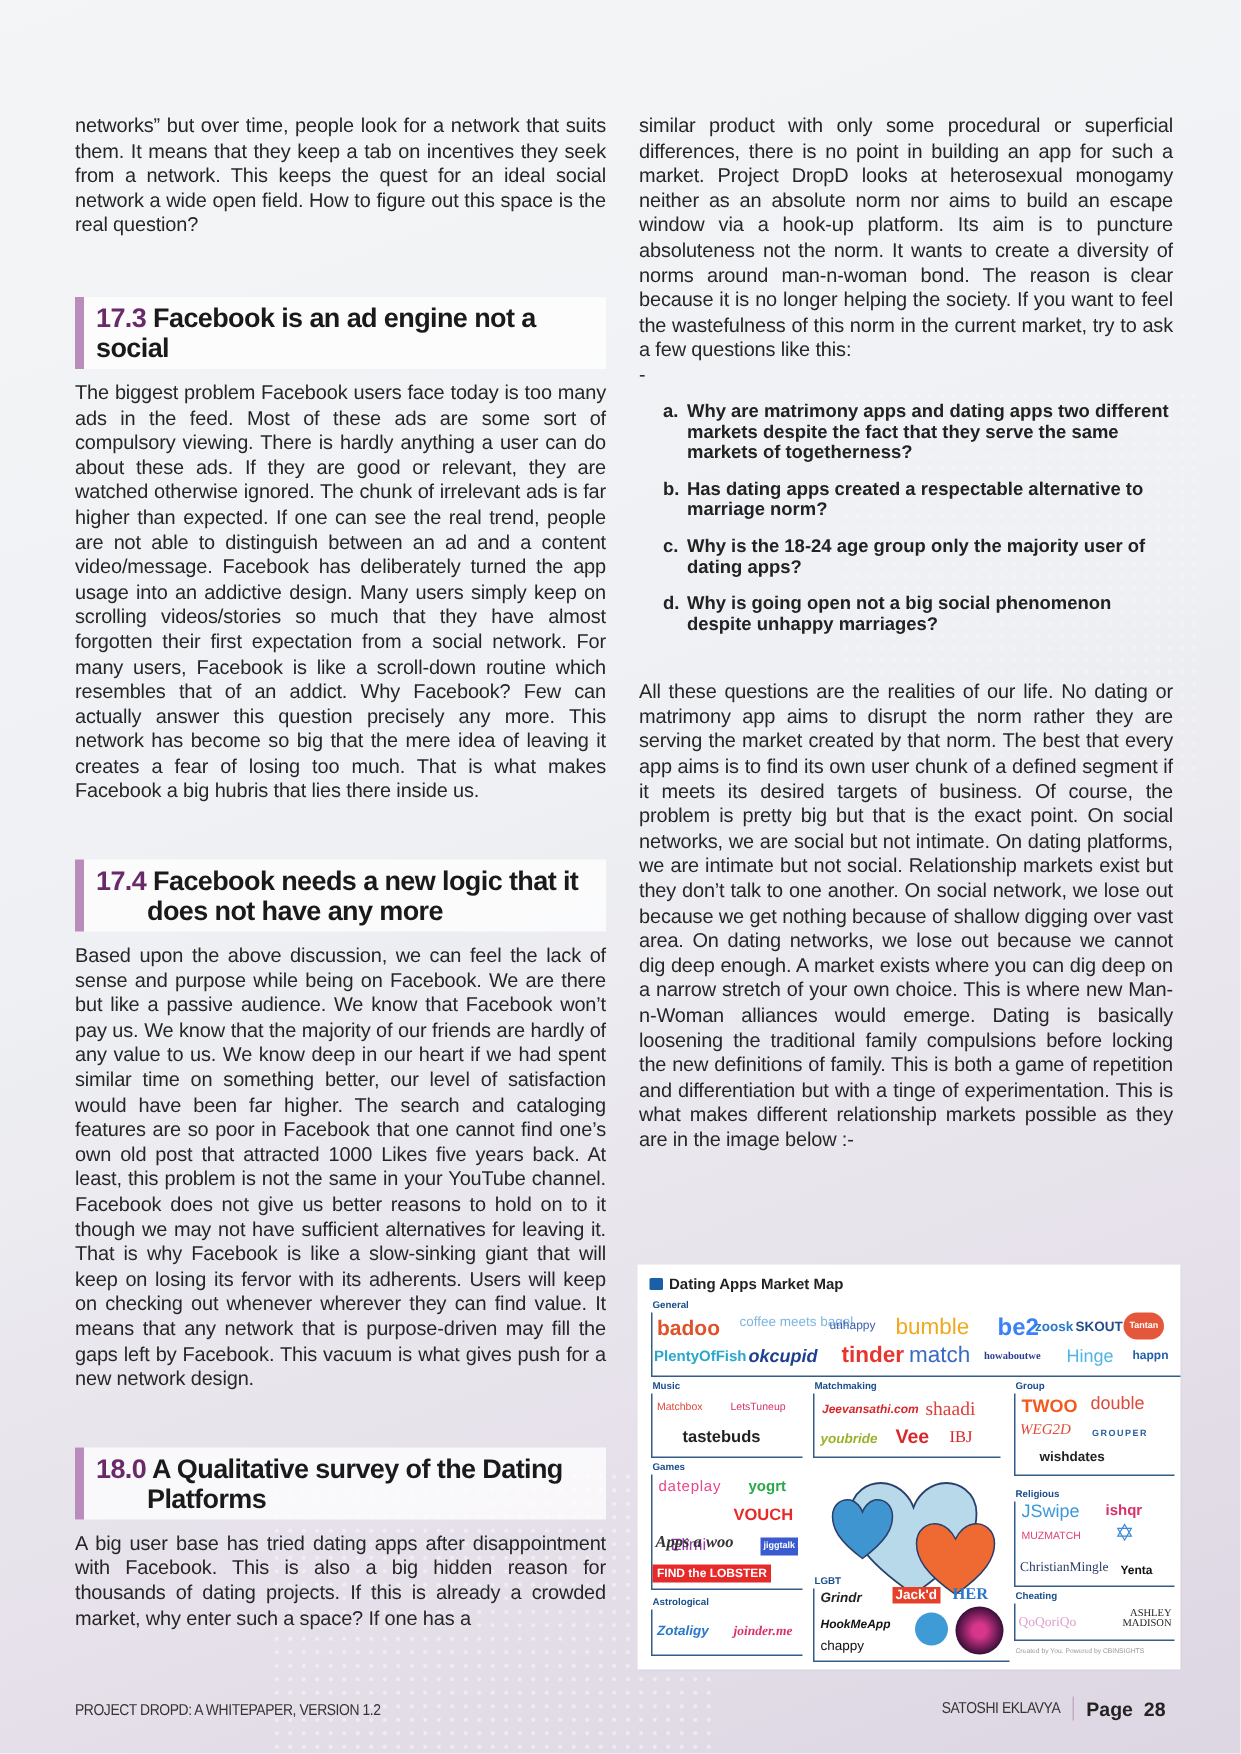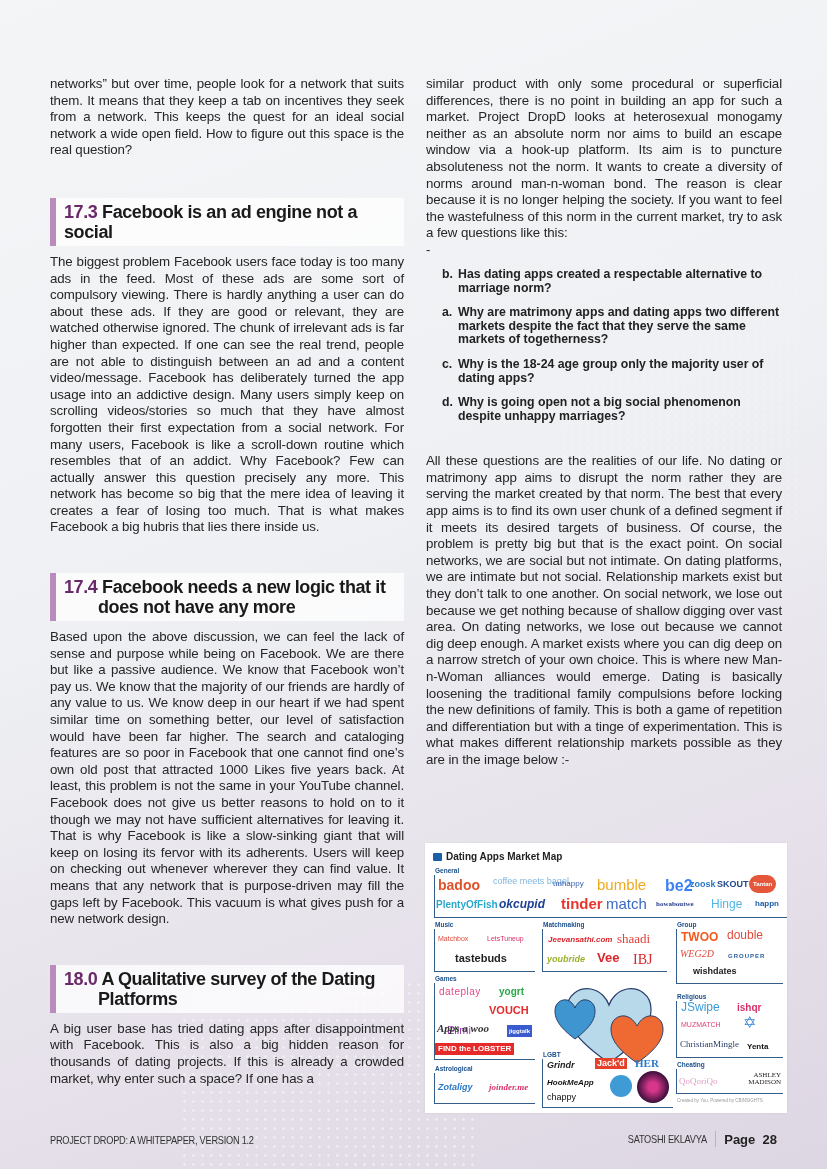--- a/index.html
+++ b/index.html
@@ -95,22 +95,22 @@
     <span class="line title"><span class="num">18.0</span> <span>A Qualitative survey of the Dating</span></span>
     <span class="line line2 title">Platforms</span>
   </div>
   <p class="body">A big user base has tried dating apps after disappointment with Facebook. This is also a big hidden reason for thousands of dating projects. If this is already a crowded market, why enter such a space? If one has a</p>
 </div>
 
 <div class="col col-right">
   <p class="body">similar product with only some procedural or superficial differences, there is no point in building an app for such a market. Project DropD looks at heterosexual monogamy neither as an absolute norm nor aims to build an escape window via a hook-up platform. Its aim is to puncture absoluteness not the norm. It wants to create a diversity of norms around man-n-woman bond. The reason is clear because it is no longer helping the society. If you want to feel the wastefulness of this norm in the current market, try to ask a few questions like this:</p>
   <p class="dash">-</p>
   <ul class="questions">
+    <li><span class="q-label">a.</span><span>Why are matrimony apps and dating apps two different markets despite the fact that they serve the same markets of togetherness?</span></li>
     <li><span class="q-label">b.</span><span>Has dating apps created a respectable alternative to marriage norm?</span></li>
-    <li><span class="q-label">a.</span><span>Why are matrimony apps and dating apps two different markets despite the fact that they serve the same markets of togetherness?</span></li>
     <li><span class="q-label">c.</span><span>Why is the 18-24 age group only the majority user of dating apps?</span></li>
     <li><span class="q-label">d.</span><span>Why is going open not a big social phenomenon despite unhappy marriages?</span></li>
   </ul>
   <p class="body" style="margin-top:30px;">All these questions are the realities of our life. No dating or matrimony app aims to disrupt the norm rather they are serving the market created by that norm. The best that every app aims is to find its own user chunk of a defined segment if it meets its desired targets of business. Of course, the problem is pretty big but that is the exact point. On social networks, we are social but not intimate. On dating platforms, we are intimate but not social. Relationship markets exist but they don’t talk to one another. On social network, we lose out because we get nothing because of shallow digging over vast area. On dating networks, we lose out because we cannot dig deep enough. A market exists where you can dig deep on a narrow stretch of your own choice. This is where new Man-n-Woman alliances would emerge. Dating is basically loosening the traditional family compulsions before locking the new definitions of family. This is both a game of repetition and differentiation but with a tinge of experimentation. This is what makes different relationship markets possible as they are in the image below :-</p>
 </div>
 
 <div class="market-map">
   <div class="mm-title"><span class="mm-icon"></span><span>Dating Apps Market Map</span></div>
 
   <div class="mm-cat" style="left:10px;top:24px;">General</div>
@@ -136,21 +136,21 @@
   <span class="logo" style="left:13px;top:92px;font-size:7px;color:#e04a3c;font-weight:normal;">Matchbox</span>
   <span class="logo" style="left:62px;top:92px;font-size:7px;color:#d8326a;font-weight:normal;">LetsTuneup</span>
   <span class="logo" style="left:30px;top:110px;font-size:11px;color:#222;">tastebuds</span>
 
   <div class="mm-cat" style="left:118px;top:78px;">Matchmaking</div>
   <div class="mm-box" style="left:117px;top:86px;width:124px;height:42px;"></div>
   <span class="logo" style="left:123px;top:93px;font-size:8px;color:#d8262a;font-style:italic;">Jeevansathi.com</span>
   <span class="logo" style="left:192px;top:89px;font-size:13px;color:#e0403a;font-family:'Liberation Serif',serif;font-weight:normal;">shaadi</span>
   <span class="logo" style="left:122px;top:112px;font-size:9px;color:#9ab22a;font-style:italic;">youbride</span>
   <span class="logo" style="left:172px;top:108px;font-size:13px;color:#d8262a;">Vee</span>
-  <span class="logo" style="left:208px;top:110px;font-size:14px;color:#d8262a;font-family:'Liberation Serif',serif;font-weight:normal;">IBJ</span>
+  <span class="logo" style="left:208px;top:110px;font-size:11px;color:#d8262a;font-family:'Liberation Serif',serif;font-weight:normal;">IBJ</span>
 
   <div class="mm-cat" style="left:252px;top:78px;">Group</div>
   <div class="mm-box" style="left:251px;top:86px;width:106px;height:54px;"></div>
   <span class="logo" style="left:256px;top:88px;font-size:12px;color:#f25a1e;font-weight:900;">TWOO</span>
   <span class="logo" style="left:302px;top:86px;font-size:12px;color:#e04a3c;font-weight:normal;">double</span>
   <span class="logo" style="left:255px;top:106px;font-size:10px;color:#e04a3c;font-style:italic;font-family:'Liberation Serif',serif;font-weight:normal;">WEG2D</span>
   <span class="logo" style="left:303px;top:110px;font-size:6px;color:#2a5d9c;letter-spacing:1px;">GROUPER</span>
   <span class="logo" style="left:268px;top:124px;font-size:9px;color:#222;">wishdates</span>
 
   <div class="mm-cat" style="left:10px;top:132px;">Games</div>

